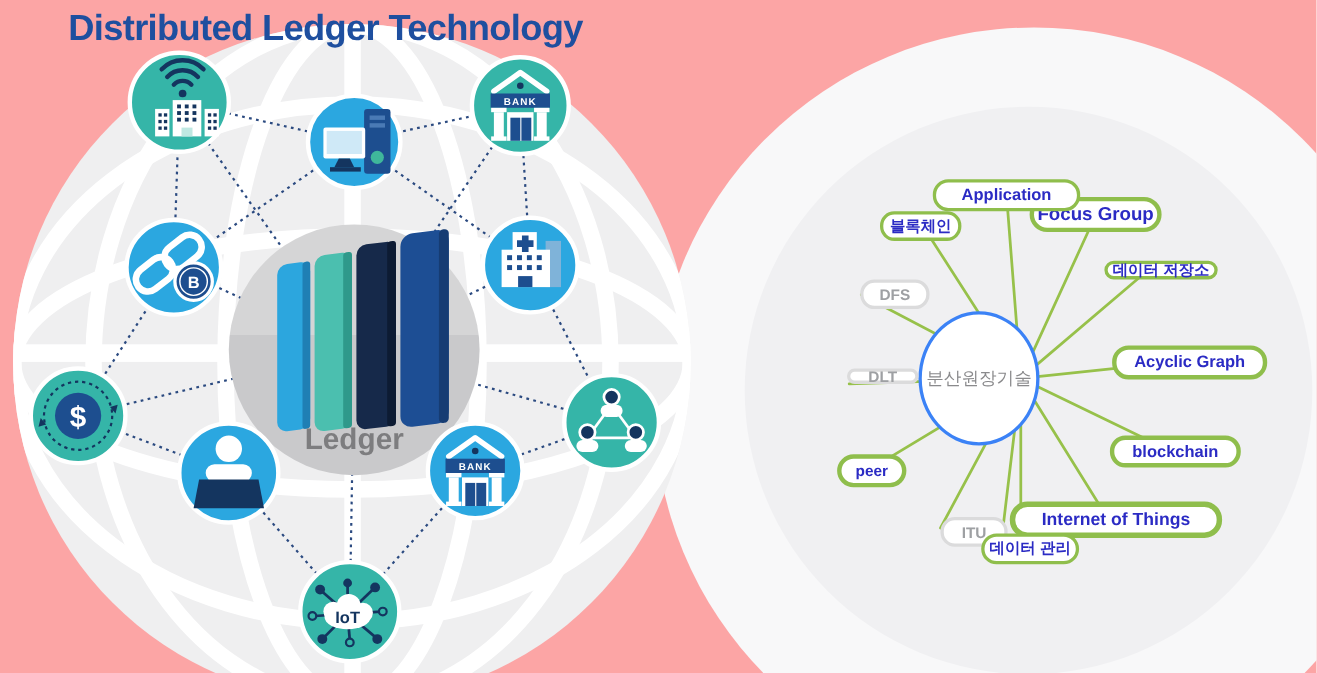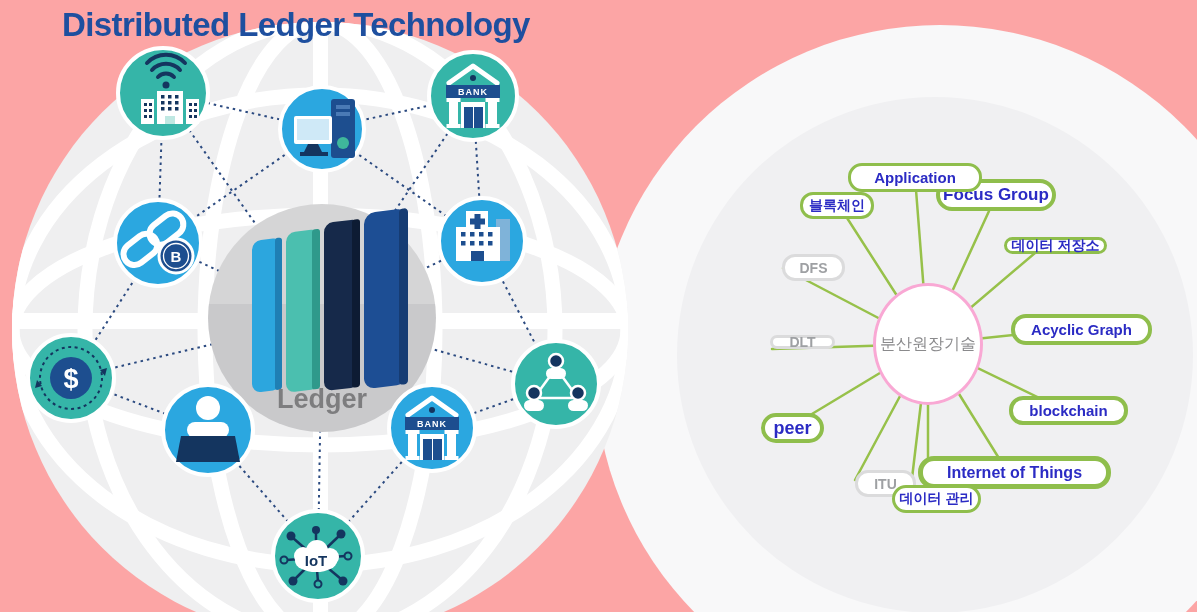--- a/index.html
+++ b/index.html
@@ -10,22 +10,22 @@
   .page-title{position:absolute;left:62px;top:6px;z-index:5;
     font-size:33px;font-weight:800;letter-spacing:-0.6px;color:#1e4f9f;
     font-family:"Liberation Sans",sans-serif;}
   .dash{stroke:#2b4a80;stroke-width:2;stroke-dasharray:2.5 4;fill:none;}
   .gline{stroke:#97c14a;stroke-width:2.5;stroke-linecap:round;}
   
   .bg-circle{position:absolute;border-radius:50%;z-index:0;}
   #bg-outer{left:595px;top:25px;width:690px;height:690px;background:#f8f8f9;}
   #bg-inner{left:677px;top:97px;width:516px;height:516px;background:#f0f0f2;}
   #right-lines{position:absolute;left:0;top:0;z-index:1;pointer-events:none;}
-  .center-node{position:absolute;left:873px;top:283px;width:110px;height:122px;
-    box-sizing:border-box;background:#fff;border:3px solid #f9a8d4;border-radius:50%;
+  .center-node{position:absolute;left:835px;top:283px;width:110px;height:122px;
+    box-sizing:border-box;background:#fff;border:3px solid #3b82f6;border-radius:50%;
     display:flex;align-items:center;justify-content:center;z-index:2;
     font-size:16px;font-weight:500;color:#8a8a8c;text-align:center;}
   .rnode{position:absolute;box-sizing:border-box;background:#fff;border-style:solid;
     display:flex;align-items:center;justify-content:center;font-weight:bold;
     white-space:nowrap;z-index:3;font-family:"Liberation Sans",sans-serif;}
   .rnode.green{border-color:#8fbe4c;color:#2b2bc4;}
   .rnode.gray{border-color:#dbdbdc;color:#9ea0a3;margin-left:32px;}
 </style>
 </head>
 <body>
@@ -286,18 +286,18 @@
   </div>
 
   <div class="rnode green" style="left:848px;top:163px;width:134px;height:29px;border-width:3.5px;border-radius:14px;font-size:15px;z-index:4;">Application</div>
   <div class="rnode green" style="left:936px;top:179px;width:120px;height:32px;border-width:4px;border-radius:16px;font-size:17px;z-index:3;">Focus Group</div>
   <div class="rnode green" style="left:800px;top:192px;width:74px;height:27px;border-width:3px;border-radius:13px;font-size:14px;z-index:4;">블록체인</div>
   <div class="rnode green" style="left:1004px;top:237px;width:103px;height:17px;border-width:3px;border-radius:14px;font-size:14px;">데이터 저장소</div>
   <div class="rnode gray" style="left:750px;top:254px;width:63px;height:27px;border-width:3px;border-radius:13px;font-size:14px;">DFS</div>
   <div class="rnode green" style="left:1011px;top:314px;width:141px;height:31px;border-width:4px;border-radius:15px;font-size:15px;">Acyclic Graph</div>
   <div class="rnode gray" style="left:738px;top:335px;width:65px;height:14px;border-width:3px;border-radius:13px;font-size:14px;">DLT</div>
   <div class="rnode green" style="left:1009px;top:396px;width:119px;height:29px;border-width:4px;border-radius:14px;font-size:15px;">blockchain</div>
-  <div class="rnode green" style="left:761px;top:413px;width:63px;height:30px;border-width:4.5px;border-radius:15px;font-size:18px;">peer</div>
+  <div class="rnode green" style="left:761px;top:413px;width:63px;height:30px;border-width:4.5px;border-radius:15px;font-size:14px;">peer</div>
   <div class="rnode green" style="left:918px;top:456px;width:193px;height:33px;border-width:5px;border-radius:16px;font-size:16px;z-index:3;">Internet of Things</div>
   <div class="rnode gray" style="left:823px;top:470px;width:61px;height:27px;border-width:3px;border-radius:13px;font-size:14px;">ITU</div>
   <div class="rnode green" style="left:892px;top:485px;width:89px;height:28px;border-width:3.5px;border-radius:14px;font-size:14px;z-index:4;">데이터 관리</div>
 
 </div>
 
 </body></html>

